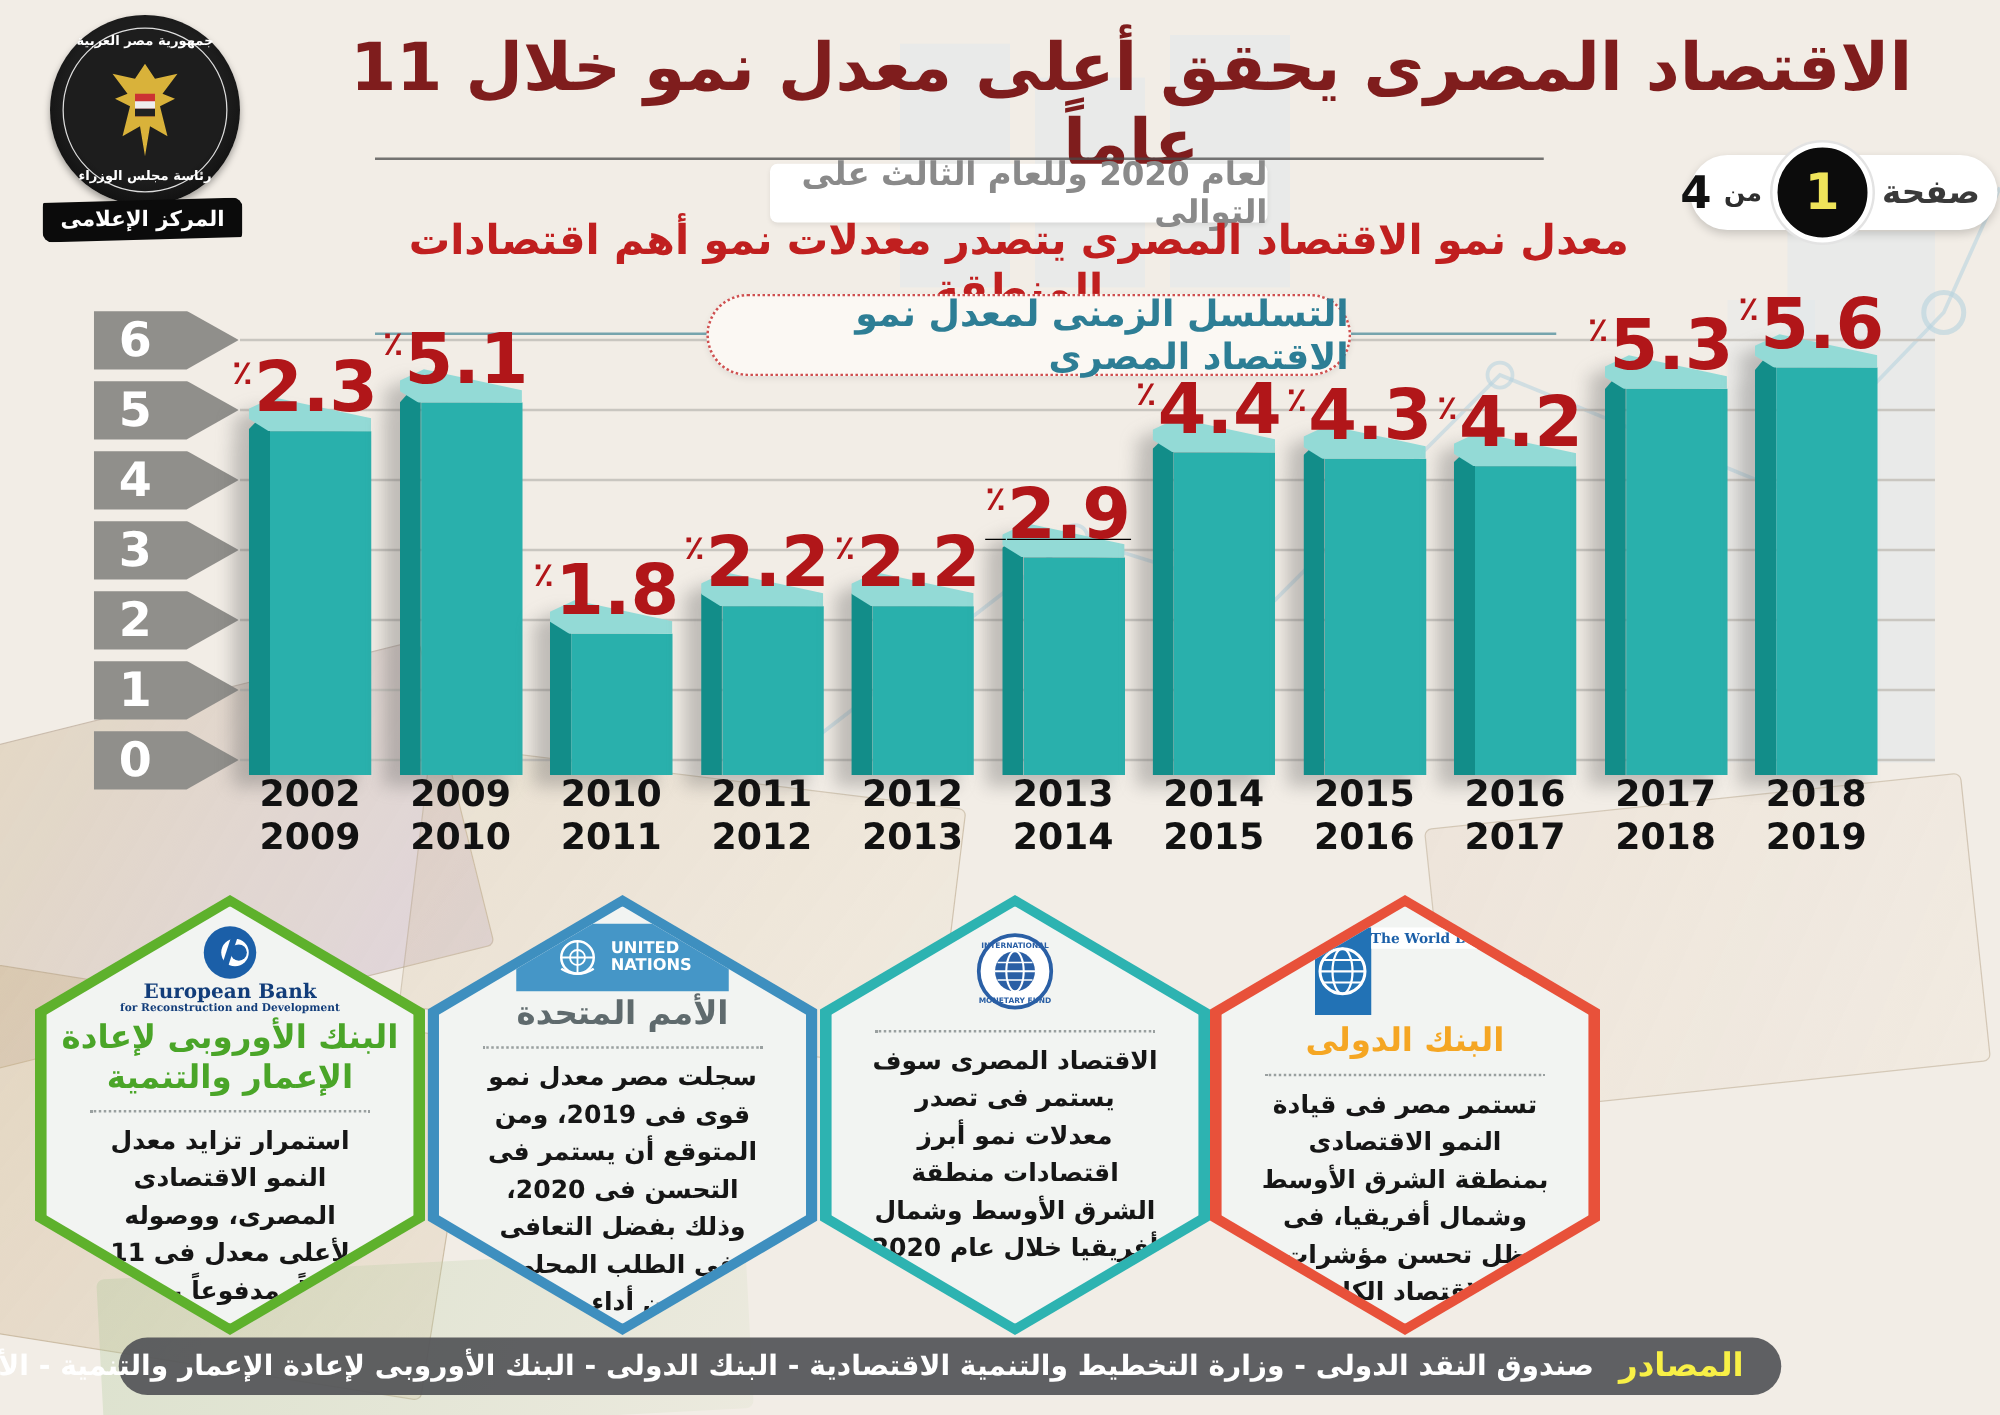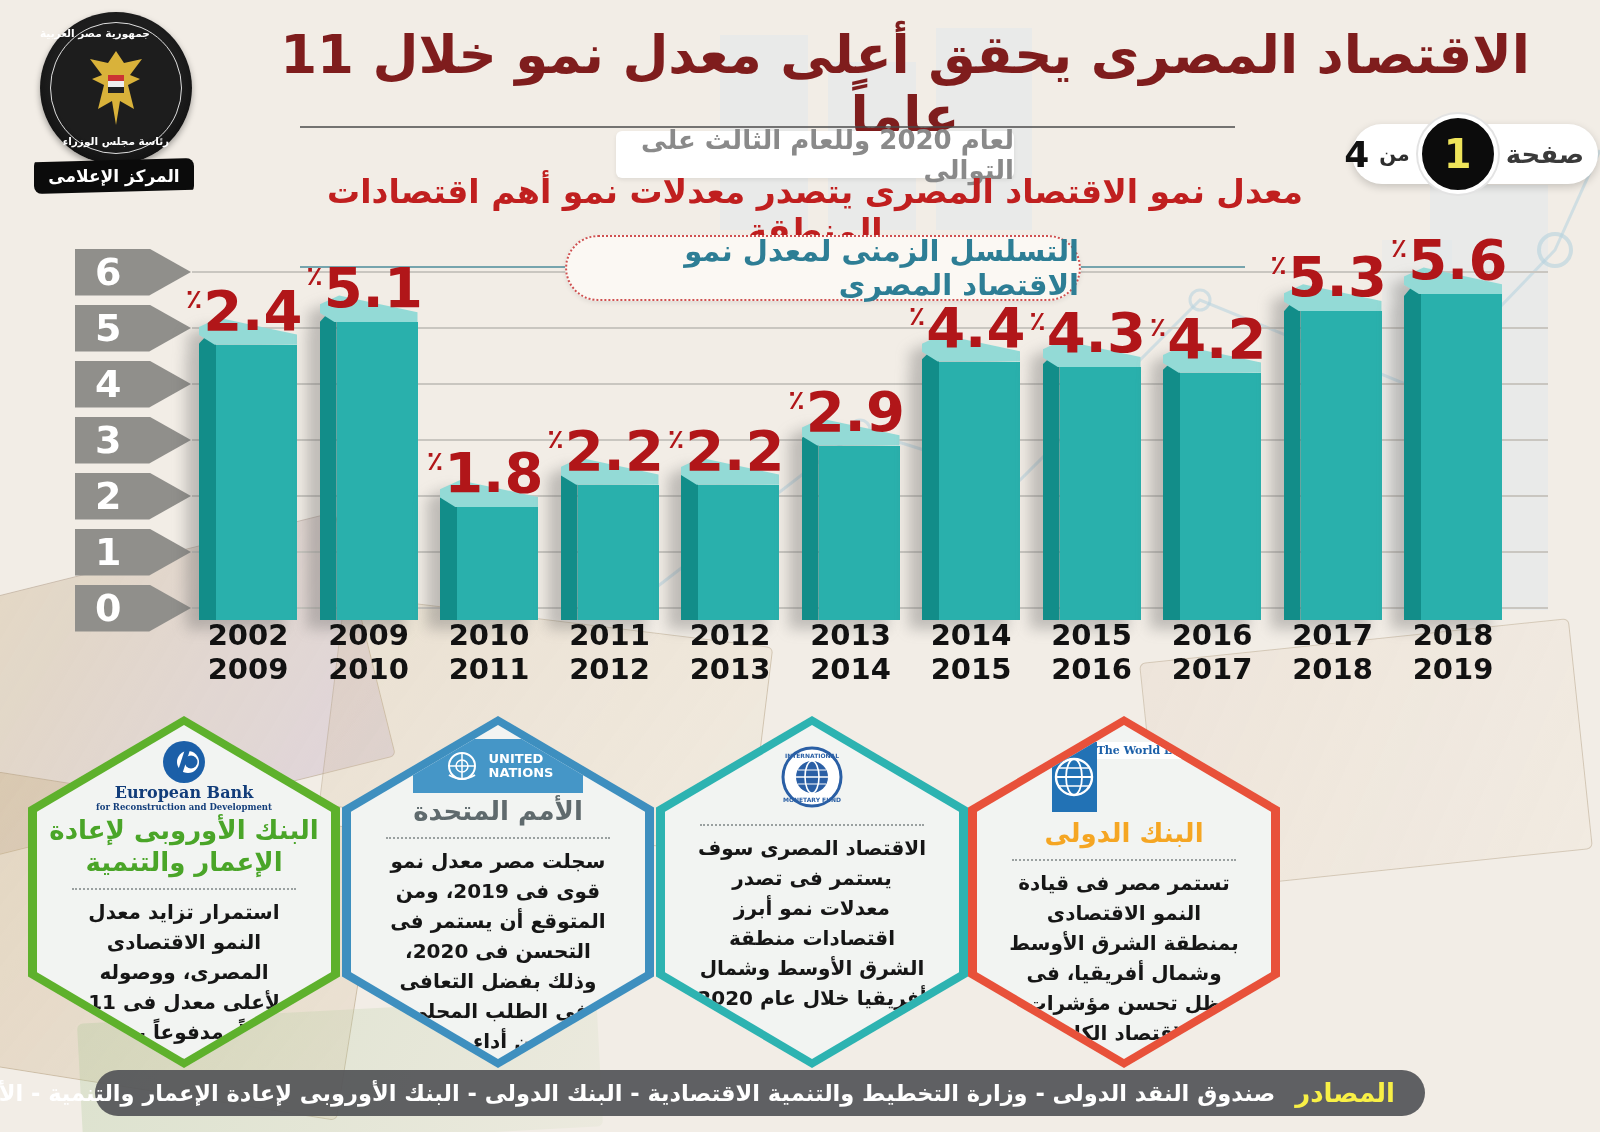--- a/index.html
+++ b/index.html
@@ -8,21 +8,21 @@
   .abs{position:absolute;}
   
   .bg-col{position:absolute;background:#dde7ee;opacity:.45;}
   .bg-note{position:absolute;border:1px solid rgba(160,140,110,.35);border-radius:6px;}
   
   .logo-wrap{position:absolute;left:34px;top:8px;width:170px;height:200px;}
   .logo-circle{position:absolute;left:6px;top:4px;width:152px;height:152px;border-radius:50%;
     background:radial-gradient(circle at 50% 45%, #1d1d1d 58%, #000 100%);
     box-shadow:0 3px 6px rgba(0,0,0,.35);display:flex;align-items:center;justify-content:center;}
   .logo-inner{position:absolute;inset:10px;border:1.5px solid rgba(255,255,255,.85);border-radius:50%;}
-  .logo-arc-top{position:absolute;top:15px;left:0;width:100%;text-align:left;color:#fff;font-size:10.5px;font-weight:bold;}
+  .logo-arc-top{position:absolute;top:15px;left:0;width:100%;text-align:center;color:#fff;font-size:10.5px;font-weight:bold;}
   .logo-arc-bottom{position:absolute;bottom:17px;left:0;width:100%;text-align:center;color:#fff;font-size:10.5px;font-weight:bold;}
   .logo-banner{position:absolute;left:0;top:150px;width:160px;height:36px;background:#0b0b0b;border-radius:8px;
     display:flex;align-items:center;justify-content:center;color:#fff;font-size:17px;font-weight:bold;
     clip-path:polygon(0 12%,100% 0,100% 88%,0 100%);}
   .main-title{position:absolute;left:230px;top:24px;width:1350px;text-align:center;font-size:53px;font-weight:bold;color:#7f1d1d;}
   .title-rule{position:absolute;left:300px;top:126px;width:935px;height:2px;background:#4a4a4a;opacity:.75;}
   .subtitle-box{position:absolute;left:616px;top:131px;width:398px;height:47px;background:#ffffff;border-radius:6px;
     box-shadow:0 2px 4px rgba(0,0,0,.08);display:flex;align-items:center;justify-content:center;
     font-size:26px;font-weight:bold;color:#8a8a8a;}
   .tagline{position:absolute;left:290px;top:172px;width:1050px;text-align:center;font-size:33px;font-weight:bold;color:#c01f1f;}
@@ -146,21 +146,21 @@
       <div class="ytick" style="top: 360.5px;">4</div>
       <div class="gridline" style="top: 327px;"></div>
       <div class="ytick" style="top: 304.5px;">5</div>
       <div class="gridline" style="top: 271px;"></div>
       <div class="ytick" style="top: 248.5px;">6</div>
       <div class="bar" style="left: 199px; top: 317.8px; height: 302.2px;">
         <div class="side"></div>
         <div class="face"></div>
         <div class="cap"></div>
       </div>
-      <div class="val-label" style="left: 144px; top: 282.8px;"><span class="pct">٪</span><span class="num">2.4</span></div>
+      <div class="val-label" style="left: 144px; top: 282.8px;"><span class="pct">٪</span><span class="num">2.3</span></div>
       <div class="xtick" style="left: 173px; top: 618px;">2002
 2009</div>
       <div class="bar" style="left: 319.5px; top: 295.4px; height: 324.6px;">
         <div class="side"></div>
         <div class="face"></div>
         <div class="cap"></div>
       </div>
       <div class="val-label" style="left: 264.5px; top: 260.4px;"><span class="pct">٪</span><span class="num">5.1</span></div>
       <div class="xtick" style="left: 293.5px; top: 618px;">2009
 2010</div>
@@ -186,21 +186,21 @@
         <div class="cap"></div>
       </div>
       <div class="val-label" style="left: 626px; top: 422.8px;"><span class="pct">٪</span><span class="num">2.2</span></div>
       <div class="xtick" style="left: 655px; top: 618px;">2012
 2013</div>
       <div class="bar" style="left: 801.5px; top: 418.6px; height: 201.4px;">
         <div class="side"></div>
         <div class="face"></div>
         <div class="cap"></div>
       </div>
-      <div class="val-label" style="left: 746.5px; top: 383.6px;"><span class="pct">٪</span><span class="num">2.9</span></div>
+      <div class="val-label" style="left: 746.5px; top: 383.6px; text-decoration: underline;"><span class="pct">٪</span><span class="num">2.9</span></div>
       <div class="xtick" style="left: 775.5px; top: 618px;">2013
 2014</div>
       <div class="bar" style="left: 922px; top: 334.6px; height: 285.4px;">
         <div class="side"></div>
         <div class="face"></div>
         <div class="cap"></div>
       </div>
       <div class="val-label" style="left: 867px; top: 299.6px;"><span class="pct">٪</span><span class="num">4.4</span></div>
       <div class="xtick" style="left: 896px; top: 618px;">2014
 2015</div>

